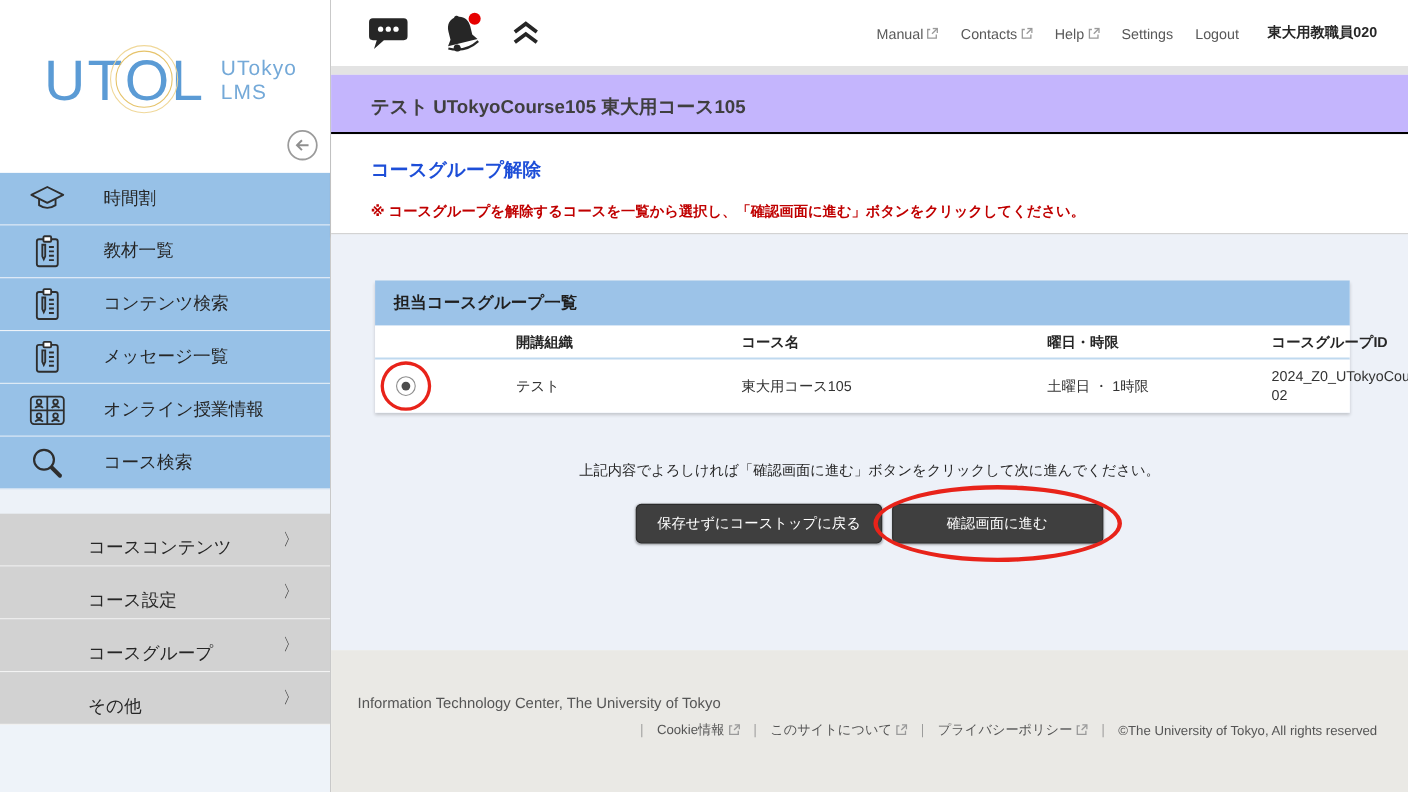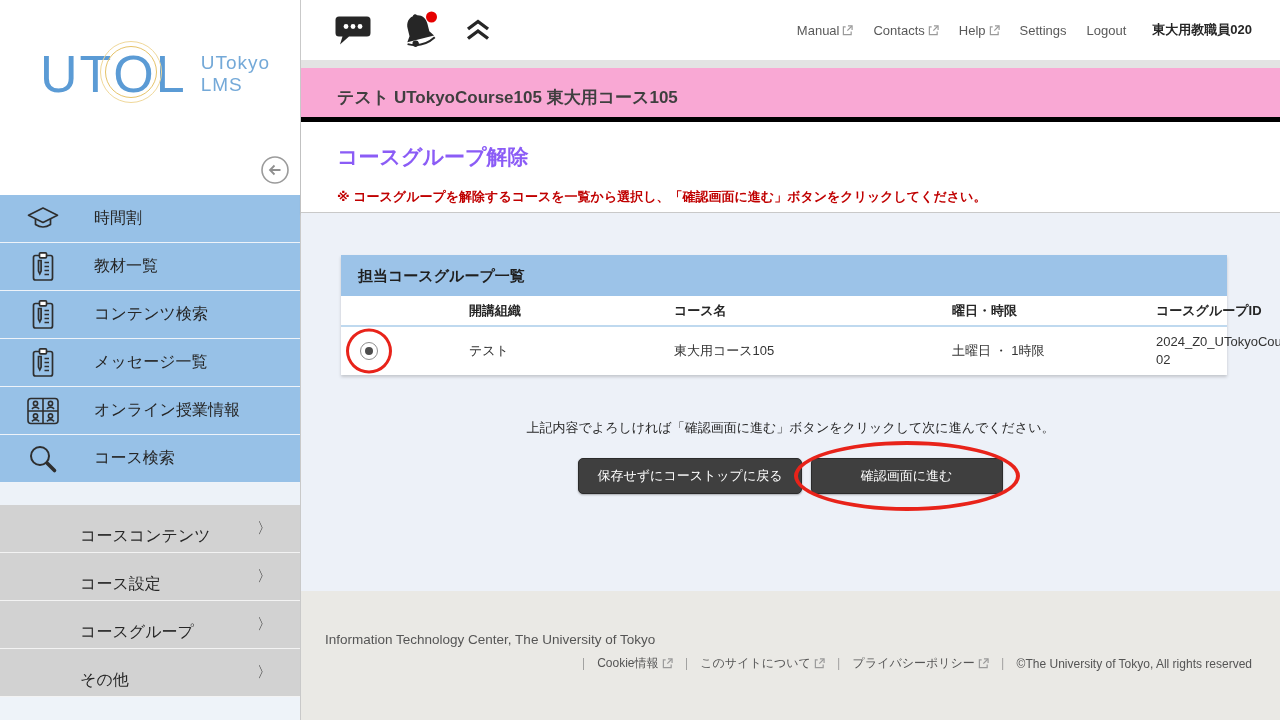--- a/index.html
+++ b/index.html
@@ -2,21 +2,21 @@
 <html><head>
 <meta charset="utf-8">
 <style>
   * { margin:0; padding:0; box-sizing:border-box; }
   html,body { width:1280px; height:720px; overflow:hidden; }
   body { font-family:"Liberation Sans","DejaVu Sans",sans-serif; background:#fff; color:#333; }
   .app { display:flex; width:1280px; height:720px; }
 
   
   .sidebar { width:300px; flex:0 0 300px; height:720px; background:#eef3f9; }
-  .logo-area { height:195px; background:#fff; position:relative; }
+  .logo-area { height:157px; background:#fff; position:relative; }
   .logo { display:flex; align-items:center; gap:14px; padding:48px 0 0 40px; }
   .logo-main { font-size:52px; color:#5b9bd5; letter-spacing:2px; line-height:1; display:flex; align-items:center; }
   .logo-o { position:relative; display:inline-block; }
   .ring { position:absolute; border-radius:50%; pointer-events:none; }
   .ring.r1 { width:52px; height:52px; left:-8px; top:-2px; border:1.5px solid #e6c36a; }
   .ring.r2 { width:62px; height:62px; left:-13px; top:-7px; border:1.5px solid #f0d89a; }
   .logo-sub { color:#74a9d8; font-size:19px; line-height:1.15; letter-spacing:1px; }
   .collapse-btn { position:absolute; right:10px; bottom:10px; background:none; border:none; cursor:pointer; }
 
   .menu-blue .mitem { height:48px; background:#97c1e7; border-bottom:1.3px solid #eef3f9; display:flex; align-items:center; cursor:pointer; }
@@ -30,24 +30,24 @@
   
   .main { flex:1; display:flex; flex-direction:column; border-left:1px solid #c9c9c9; }
   .topbar { height:60px; background:#fff; display:flex; align-items:center; justify-content:space-between; padding:0 28px 0 32px; }
   .topbar-icons { display:flex; align-items:center; gap:26px; }
   .icon-btn { background:none; border:none; cursor:pointer; display:flex; align-items:center; }
   .topbar-links { display:flex; align-items:center; gap:20px; font-size:13px; color:#595959; }
   .tlink { color:#595959; text-decoration:none; cursor:pointer; display:inline-flex; align-items:center; gap:3px; }
   .username { font-weight:bold; color:#262626; margin-left:6px; font-size:13px; }
   .shadow-band { height:8px; background:#e3e3e3; }
 
-  .title-bar { height:54px; background:#f9a8d4; border-bottom:5px solid #000000; }
+  .title-bar { height:54px; background:#c4b5fd; border-bottom:2px solid #000000; }
   .title-bar h1 { font-size:17px; color:#3f3f3f; padding:18px 0 0 36px; font-weight:bold; }
   .subhead { height:91px; background:#fff; border-bottom:1px solid #c9c9c9; box-shadow:0 2px 2px rgba(0,0,0,.12); }
-  .subhead h2 { font-size:21px; color:#8b5cf6; padding:21px 0 0 36px; font-weight:bold; }
+  .subhead h2 { font-size:17px; color:#1d4ed8; padding:21px 0 0 36px; font-weight:bold; }
   .note { margin:17px 0 0 36px; font-size:13px; font-weight:bold; color:#c00000; }
 
   .content { flex:1; background:#edf1f8; position:relative; }
   .panel { width:886px; margin:42px 0 0 40px; box-shadow:0 2px 3px rgba(0,0,0,.18); }
   .panel-head { height:41px; background:#9cc3e8; color:#1f1f1f; font-size:15px; font-weight:bold; line-height:41px; padding-left:17px; }
   .trow { display:grid; grid-template-columns:100px 177px 250px 176px 183px; background:#fff; align-items:center;gap:28px; }
   .thead-row { height:31px; font-size:13px; font-weight:bold; color:#262626; border-bottom:2px solid #bfd9ef; }
   .tdata-row { min-height:48px; font-size:13px; color:#333; }
   .cell-id { padding-right:6px; line-height:1.35; word-break:break-all; }
   .radio-cell { position:relative; height:48px; display:flex; align-items:center; padding-left:19px; }

